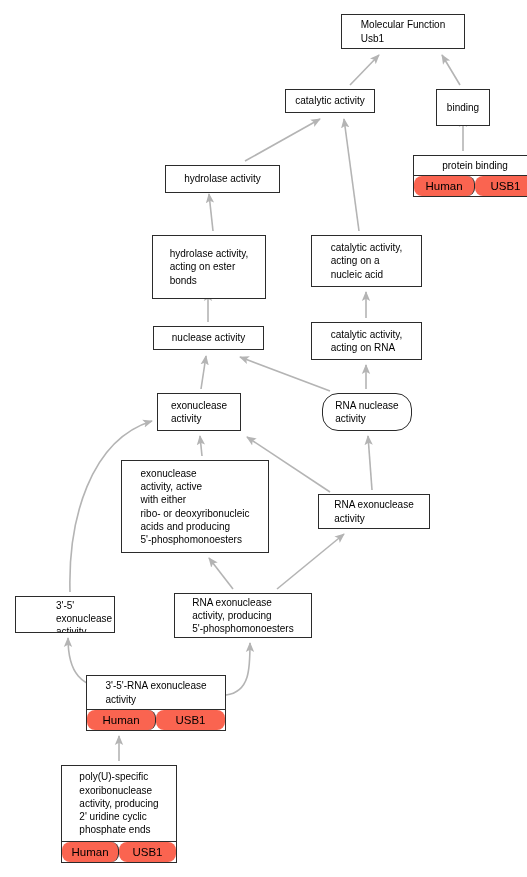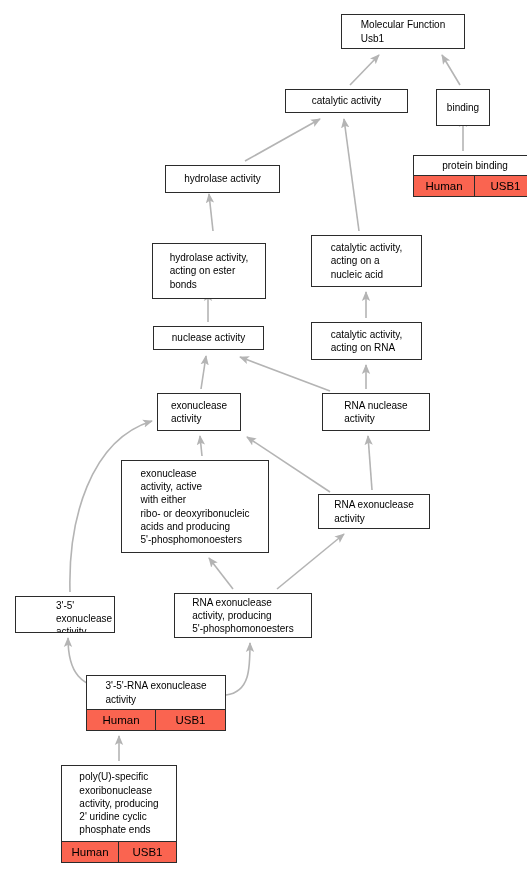--- a/index.html
+++ b/index.html
@@ -56,20 +56,21 @@
   .annotation-cell {
     flex: 1 1 50%;
     display: flex;
     align-items: center;
     justify-content: center;
     background: #fa6450;
     color: #000000;
     font-size: 11.5px;
     line-height: 13px;
     box-sizing: border-box;
+    border-radius: 8px;
   }
   .annotation-cell.species-cell {
     border-right: 1.5px solid #2b2b2b;
   }
 </style>
 </head>
 <body>
 
 <div id="canvas" style="background: rgb(255, 255, 255);">
 
@@ -101,58 +102,58 @@
         <path d="M 226 695 C 250 692 250 668 250 643" fill="none" stroke="#b4b4b4" stroke-width="1.6" marker-end="url(#arrowhead)"></path>
         <path d="M 119 761 L 119 736" fill="none" stroke="#b4b4b4" stroke-width="1.6" marker-end="url(#arrowhead)"></path>
       </g>
   </svg>
 
   <div id="nodes-group">
       <div class="go-node" style="left: 341px; top: 14px; width: 124px; height: 35px; border-color: rgb(43, 43, 43);">
         <div class="go-node-label">Molecular Function
 Usb1</div>
       </div>
-      <div class="go-node" style="left: 285px; top: 89px; width: 123px; height: 24px; border-color: rgb(43, 43, 43);">
+      <div class="go-node" style="left: 285px; top: 89px; width: 90px; height: 24px; border-color: rgb(43, 43, 43);">
         <div class="go-node-label">catalytic activity</div>
       </div>
       <div class="go-node" style="left: 436px; top: 89px; width: 54px; height: 37px; border-color: rgb(43, 43, 43);">
         <div class="go-node-label">binding</div>
       </div>
       <div class="go-node has-annotation" style="left: 413px; top: 155px; width: 124px; height: 42px; border-color: rgb(43, 43, 43);">
         <div class="go-node-label">protein binding</div>
         <div class="annotation-bar">
           <div class="annotation-cell species-cell" style="background: rgb(250, 100, 80); border-right-color: rgb(43, 43, 43);">Human</div>
           <div class="annotation-cell gene-cell" style="background: rgb(250, 100, 80);">USB1</div>
         </div>
       </div>
       <div class="go-node" style="left: 165px; top: 165px; width: 115px; height: 28px; border-color: rgb(43, 43, 43);">
         <div class="go-node-label">hydrolase activity</div>
       </div>
-      <div class="go-node" style="left: 152px; top: 235px; width: 114px; height: 56px; border-color: rgb(43, 43, 43); margin-top: 8px;">
+      <div class="go-node" style="left: 152px; top: 235px; width: 114px; height: 64px; border-color: rgb(43, 43, 43);">
         <div class="go-node-label">hydrolase activity,
 acting on ester
 bonds</div>
       </div>
       <div class="go-node" style="left: 311px; top: 235px; width: 111px; height: 52px; border-color: rgb(43, 43, 43);">
         <div class="go-node-label">catalytic activity,
 acting on a
 nucleic acid</div>
       </div>
       <div class="go-node" style="left: 153px; top: 326px; width: 111px; height: 24px; border-color: rgb(43, 43, 43);">
         <div class="go-node-label">nuclease activity</div>
       </div>
       <div class="go-node" style="left: 311px; top: 322px; width: 111px; height: 38px; border-color: rgb(43, 43, 43);">
         <div class="go-node-label">catalytic activity,
 acting on RNA</div>
       </div>
       <div class="go-node" style="left: 157px; top: 393px; width: 84px; height: 38px; border-color: rgb(43, 43, 43);">
         <div class="go-node-label">exonuclease
 activity</div>
       </div>
-      <div class="go-node" style="left: 322px; top: 393px; width: 108px; height: 38px; border-color: rgb(43, 43, 43);">
+      <div class="go-node" style="left: 322px; top: 393px; width: 90px; height: 38px; border-color: rgb(43, 43, 43); border-radius: 16px;">
         <div class="go-node-label">RNA nuclease
 activity</div>
       </div>
       <div class="go-node" style="left: 121px; top: 460px; width: 148px; height: 93px; border-color: rgb(43, 43, 43);">
         <div class="go-node-label">exonuclease
 activity, active
 with either
 ribo- or deoxyribonucleic
 acids and producing
 5'-phosphomonoesters</div>

